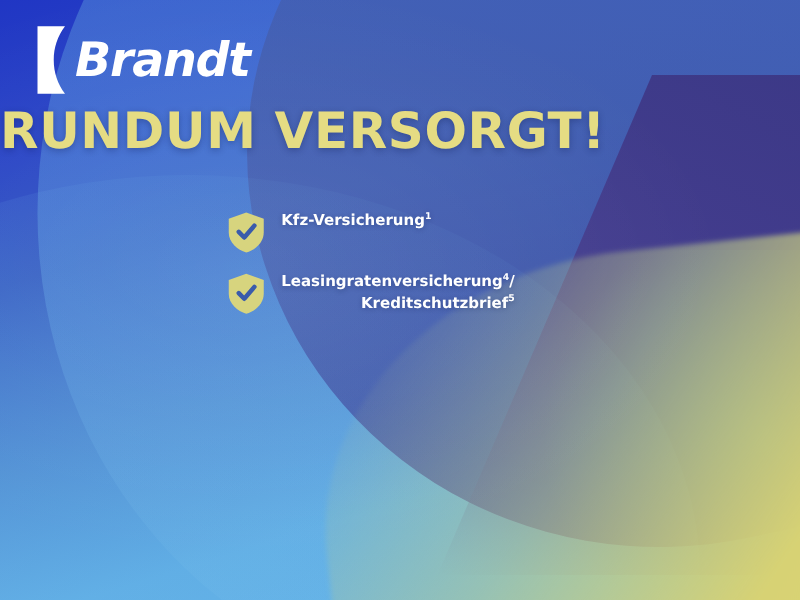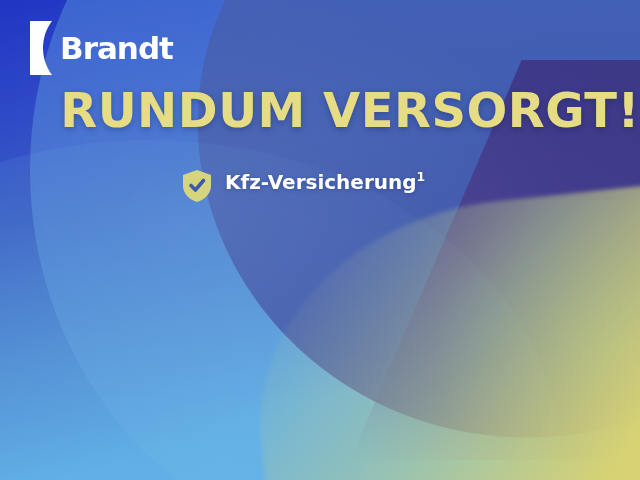--- a/index.html
+++ b/index.html
@@ -72,53 +72,53 @@
   #logo{
     position:absolute;left:26px;top:20px;
     display:flex;align-items:center;gap:4px;
   }
   #logo-mark{
     width:30px;height:56px;position:relative;flex:none;
   }
   #logo-mark svg{display:block;}
   #logo-word{
     color:#ffffff;
-    font-size:31px;
+    font-size:38px;
     font-weight:bold;
+    font-style:italic;
     letter-spacing:-1px;
     line-height:1;
     font-family:"DejaVu Sans",sans-serif;
   }
 
   
   #headline{
     position:absolute;left:0;right:0;top:82px;
-    text-align:right;
+    text-align:left;
     color:#e5dc83;
-    font-size:48px;
+    font-size:40px;
     font-weight:bold;
     letter-spacing:.5px;
     font-family:"DejaVu Sans",sans-serif;
     text-shadow:0 2px 6px rgba(10,20,70,.30);
-    margin-left:34px;
   }
 
   
   #benefits{
     position:absolute;left:182px;top:168px;
     display:flex;flex-direction:column;gap:14px;
   }
   .benefit{
     display:flex;align-items:flex-start;gap:13px;
   }
   .shield{flex:none;width:30px;height:34px;margin-top:1px;}
   .shield svg{display:block;}
   .benefit-text{
     color:#ffffff;
-    font-size:20px;
+    font-size:12px;
     font-weight:bold;
     line-height:1.42;
     font-family:"DejaVu Sans",sans-serif;
     text-shadow:0 1px 4px rgba(10,20,70,.28);
     white-space:nowrap;
     text-align:right;
   }
   .benefit-text sup{
     font-size:.62em;
     font-weight:bold;
@@ -157,15 +157,24 @@
         <svg width="30" height="34" viewBox="0 0 30 34" xmlns="http://www.w3.org/2000/svg">
           <path d="M15 1 L29 6 V17 C29 25 22 31 15 33 C8 31 1 25 1 17 V6 Z" fill="#d7d47e"></path>
           <path d="M9 16.5 L13.4 21 L21.5 11.5" fill="none" stroke="#3a5bab" stroke-width="3.6" stroke-linecap="round" stroke-linejoin="round"></path>
         </svg>
       </span>
       <span class="benefit-text"><span>Kfz-Versicherung</span><sup>1</sup></span>
     </div>
 
 
 
+    <div class="benefit">
+      <span class="shield">
+        <svg width="30" height="34" viewBox="0 0 30 34" xmlns="http://www.w3.org/2000/svg">
+          <path d="M15 1 L29 6 V17 C29 25 22 31 15 33 C8 31 1 25 1 17 V6 Z" fill="#d7d47e"></path>
+          <path d="M9 16.5 L13.4 21 L21.5 11.5" fill="none" stroke="#3a5bab" stroke-width="3.6" stroke-linecap="round" stroke-linejoin="round"></path>
+        </svg>
+      </span>
+      <span class="benefit-text"><span>Leasingratenversicherung</span><sup>4</sup><span>/</span><br><span>Kreditschutzbrief</span><sup>5</sup></span>
+    </div>
 
   </div>
 </div>
 
 </body></html>

